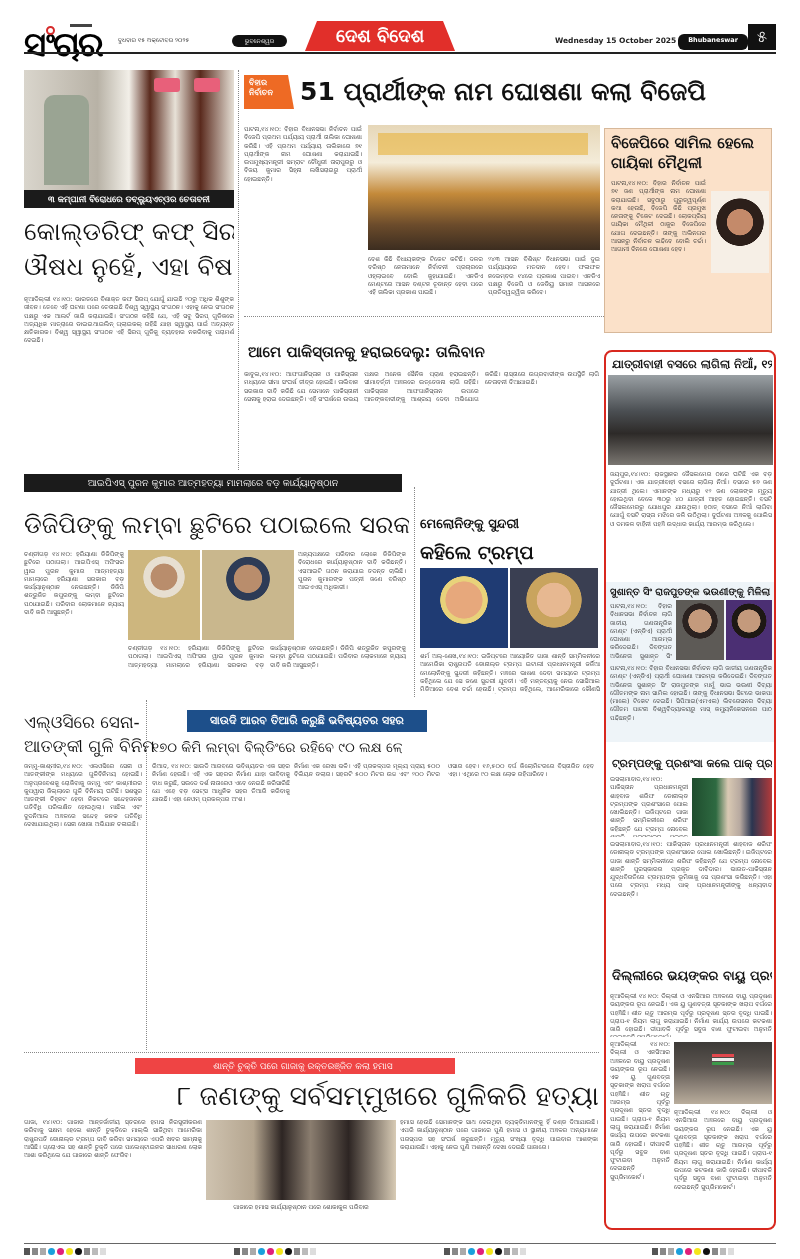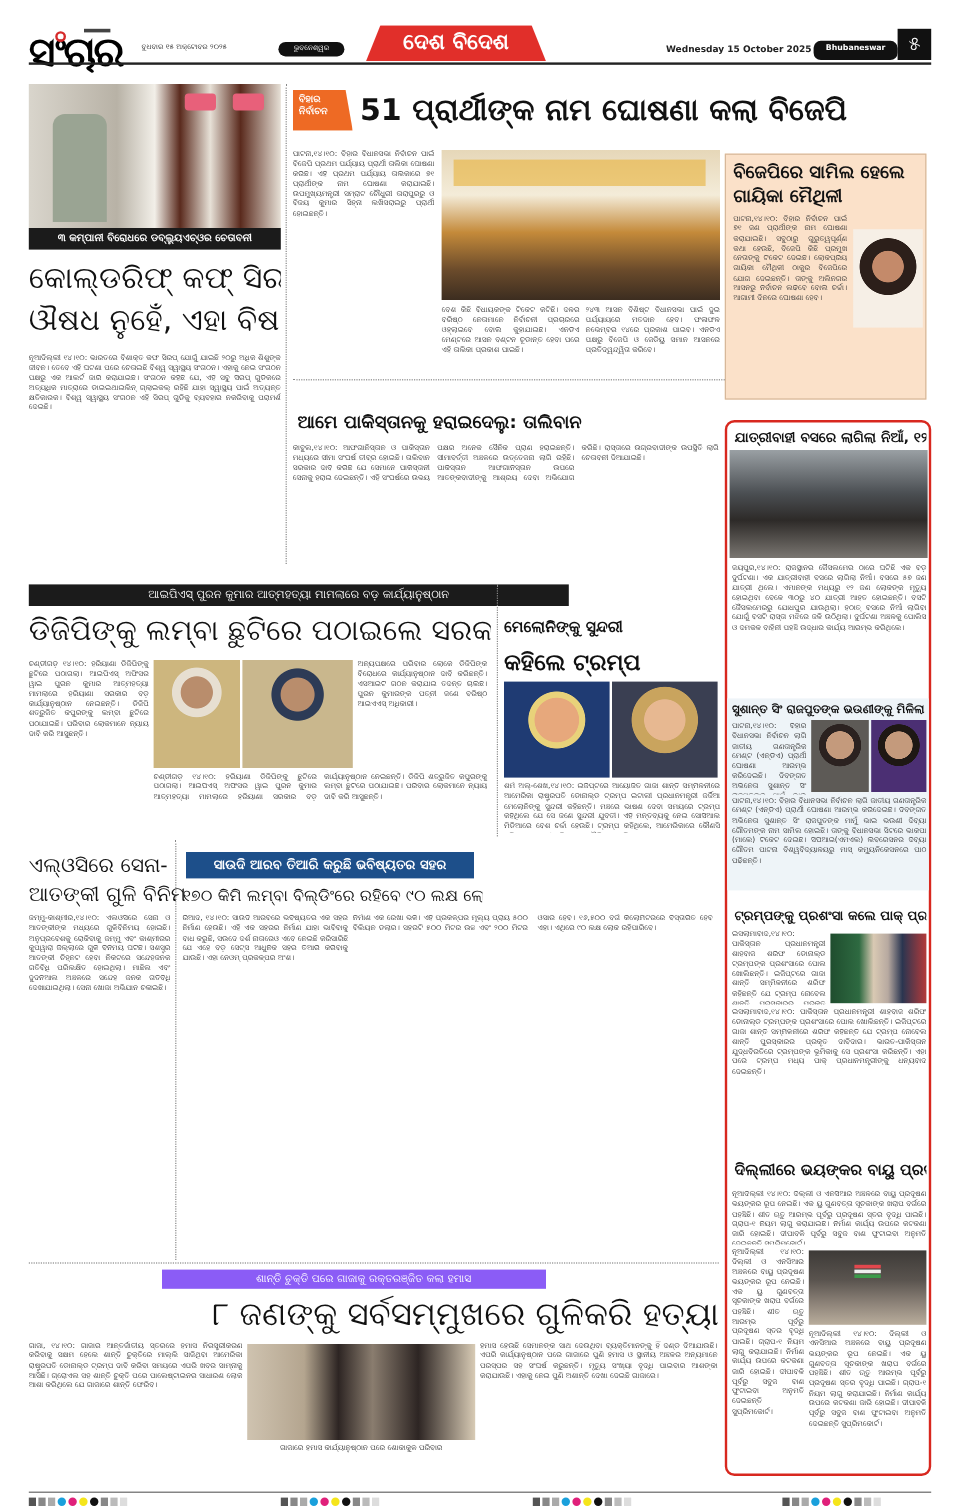--- a/index.html
+++ b/index.html
@@ -21,21 +21,21 @@
   .city-en { left: 678px; top: 34px; width: 70px; height: 16px; background: #111; color: #fff; border-radius: 6px; font-size: 6.5px; font-weight: bold; text-align: center; line-height: 12px; }
   .page-no { left: 748px; top: 24px; width: 28px; height: 26px; background: #111; color: #fff; font-size: 16px; text-align: center; line-height: 26px; }
   .rule-top { left: 24px; top: 52px; width: 752px; height: 2px; background: #222; }
   
   .hl { font-weight: bold; color: #111; white-space: nowrap; overflow: hidden; }
   .kicker-black { background: #1b1b1b; color: #fff; font-weight: bold; text-align: center; white-space: nowrap; overflow: hidden; }
   .tag-orange { background: #ee6a24; color: #fff; font-weight: bold; font-size: 8px; line-height: 10px; padding: 3px 5px; }
   .peach-box { background: #fbe1c9; border: 1px solid #d7b89a; }
   .red-box { border: 2px solid #d8281f; border-radius: 8px; background: #fff; }
   .red-box-inner { background: #eef4f8; }
-  .blue-kicker { background: #1d4f8a; color: #fff; font-weight: bold; text-align: center; white-space: nowrap; }
+  .blue-kicker { background: #1d4f8a; color: #fff; font-weight: bold; text-align: center; white-space: nowrap; margin-left: 32px; }
   .color-bar { display: flex; align-items: center; gap: 2px; }
   .gray-step { width: 6px; height: 7px; }
   .dot { width: 7px; height: 7px; border-radius: 50%; }
 </style>
 </head>
 <body>
 
 <div class="abs logo">ସଂଚାର</div>
 <div class="abs logo-dot"></div>
 <div class="abs logo-tag"></div>
@@ -101,21 +101,21 @@
 <div class="abs hl" style="left:612px; top:964px; width:160px; font-size:13px; line-height:24px;">ଦିଲ୍ଲୀରେ ଭୟଙ୍କର ବାୟୁ ପ୍ରଦୂଷଣ</div>
 <div class="abs body-text" style="left:610px; top:992px; width:162px; height:45px;">ନୂଆଦିଲ୍ଲୀ ୧୪।୧୦: ଦିଲ୍ଲୀ ଓ ଏନସିଆର ଅଞ୍ଚଳରେ ବାୟୁ ପ୍ରଦୂଷଣ ଭୟଙ୍କର ରୂପ ନେଇଛି। ଏକ ୟୁ ଗୁଣବତ୍ତା ସୂଚକାଙ୍କ ଖରାପ ବର୍ଗରେ ପହଞ୍ଚିଛି। ଶୀତ ଋତୁ ଆରମ୍ଭ ପୂର୍ବରୁ ପ୍ରଦୂଷଣ ସ୍ତର ବୃଦ୍ଧି ପାଇଛି। ଗ୍ରାପ-୧ ନିୟମ ଲାଗୁ କରାଯାଇଛି। ନିର୍ମାଣ କାର୍ଯ୍ୟ ଉପରେ କଟକଣା ଜାରି ହୋଇଛି। ଦୀପାବଳି ପୂର୍ବରୁ ସବୁଜ ବାଣ ଫୁଟାଇବା ଅନୁମତି ଦେଇଛନ୍ତି ସୁପ୍ରିମକୋର୍ଟ।</div>
 <div class="abs body-text" style="left:610px; top:1040px; width:60px; height:185px;">ନୂଆଦିଲ୍ଲୀ ୧୪।୧୦: ଦିଲ୍ଲୀ ଓ ଏନସିଆର ଅଞ୍ଚଳରେ ବାୟୁ ପ୍ରଦୂଷଣ ଭୟଙ୍କର ରୂପ ନେଇଛି। ଏକ ୟୁ ଗୁଣବତ୍ତା ସୂଚକାଙ୍କ ଖରାପ ବର୍ଗରେ ପହଞ୍ଚିଛି। ଶୀତ ଋତୁ ଆରମ୍ଭ ପୂର୍ବରୁ ପ୍ରଦୂଷଣ ସ୍ତର ବୃଦ୍ଧି ପାଇଛି। ଗ୍ରାପ-୧ ନିୟମ ଲାଗୁ କରାଯାଇଛି। ନିର୍ମାଣ କାର୍ଯ୍ୟ ଉପରେ କଟକଣା ଜାରି ହୋଇଛି। ଦୀପାବଳି ପୂର୍ବରୁ ସବୁଜ ବାଣ ଫୁଟାଇବା ଅନୁମତି ଦେଇଛନ୍ତି ସୁପ୍ରିମକୋର୍ଟ।</div>
 <div class="abs photo" style="left:674px; top:1042px; width:98px; height:62px; background: linear-gradient(180deg, #3d3a37 0%, #5a544f 40%, #8b8177 70%, #b9ad9c 100%);">
   <div style="position:absolute; left:38px; top:12px; width:22px; height:3px; background:#e2474d;"></div>
   <div style="position:absolute; left:38px; top:16px; width:22px; height:3px; background:#eee;"></div>
   <div style="position:absolute; left:38px; top:20px; width:22px; height:3px; background:#3c9a4a;"></div>
 </div>
 <div class="abs body-text" style="left:674px; top:1108px; width:98px; height:118px;">ନୂଆଦିଲ୍ଲୀ ୧୪।୧୦: ଦିଲ୍ଲୀ ଓ ଏନସିଆର ଅଞ୍ଚଳରେ ବାୟୁ ପ୍ରଦୂଷଣ ଭୟଙ୍କର ରୂପ ନେଇଛି। ଏକ ୟୁ ଗୁଣବତ୍ତା ସୂଚକାଙ୍କ ଖରାପ ବର୍ଗରେ ପହଞ୍ଚିଛି। ଶୀତ ଋତୁ ଆରମ୍ଭ ପୂର୍ବରୁ ପ୍ରଦୂଷଣ ସ୍ତର ବୃଦ୍ଧି ପାଇଛି। ଗ୍ରାପ-୧ ନିୟମ ଲାଗୁ କରାଯାଇଛି। ନିର୍ମାଣ କାର୍ଯ୍ୟ ଉପରେ କଟକଣା ଜାରି ହୋଇଛି। ଦୀପାବଳି ପୂର୍ବରୁ ସବୁଜ ବାଣ ଫୁଟାଇବା ଅନୁମତି ଦେଇଛନ୍ତି ସୁପ୍ରିମକୋର୍ଟ।</div>
 
-<div class="abs kicker-black" style="left:24px; top:487px; width:450px; height:18px; font-size:9.5px; line-height:18px; font-weight:normal;">ଆଇପିଏସ୍ ପୁରନ କୁମାର ଆତ୍ମହତ୍ୟା ମାମଲାରେ ବଡ଼ କାର୍ଯ୍ୟାନୁଷ୍ଠାନ</div>
+<div class="abs kicker-black" style="left:24px; top:474px; width:378px; height:18px; font-size:9.5px; line-height:18px; font-weight:normal;">ଆଇପିଏସ୍ ପୁରନ କୁମାର ଆତ୍ମହତ୍ୟା ମାମଲାରେ ବଡ଼ କାର୍ଯ୍ୟାନୁଷ୍ଠାନ</div>
 <div class="abs hl" style="left:24px; top:508px; width:385px; font-size:24px; line-height:34px; font-weight:normal;">ଡିଜିପିଙ୍କୁ ଲମ୍ବା ଛୁଟିରେ ପଠାଇଲେ ସରକାର</div>
 <div class="abs body-text" style="left:24px; top:550px; width:100px; height:140px;">ଚଣ୍ଡୀଗଡ଼ ୧୪।୧୦: ହରିୟାଣା ଡିଜିପିଙ୍କୁ ଛୁଟିରେ ପଠାଗଲା। ଆଇପିଏସ୍ ଅଫିସର ୱାଇ ପୁରନ କୁମାର ଆତ୍ମହତ୍ୟା ମାମଲାରେ ହରିୟାଣା ସରକାର ବଡ଼ କାର୍ଯ୍ୟାନୁଷ୍ଠାନ ନେଇଛନ୍ତି। ଡିଜିପି ଶତ୍ରୁଜିତ କପୁରଙ୍କୁ ଲମ୍ବା ଛୁଟିରେ ପଠାଯାଇଛି। ପରିବାର ଲୋକମାନେ ନ୍ୟାୟ ଦାବି କରି ଆସୁଛନ୍ତି।</div>
 <div class="abs photo" style="left:128px; top:550px; width:72px; height:90px; background: radial-gradient(circle at 50% 30%, #b98d6c 0 18%, #e7dfd1 19% 28%, #cdb67e 29%);"></div>
 <div class="abs photo" style="left:202px; top:550px; width:92px; height:90px; background: radial-gradient(circle at 50% 32%, #b98d6c 0 18%, #2d3b56 19% 28%, #c9b78d 29%);"></div>
 <div class="abs body-text" style="left:298px; top:550px; width:108px; height:90px;">ଅନ୍ୟପକ୍ଷରେ ପରିବାର ଲୋକେ ଡିଜିପିଙ୍କ ବିରୋଧରେ କାର୍ଯ୍ୟାନୁଷ୍ଠାନ ଦାବି କରିଛନ୍ତି। ଏସଆଇଟି ଗଠନ କରାଯାଇ ତଦନ୍ତ ଚାଲିଛି। ପୁରନ କୁମାରଙ୍କ ପତ୍ନୀ ଜଣେ ବରିଷ୍ଠ ଆଇଏଏସ୍ ଅଧିକାରୀ।</div>
 <div class="abs body-text" style="left:128px; top:644px; width:278px; height:50px; column-count:2; column-gap:6px;">ଚଣ୍ଡୀଗଡ଼ ୧୪।୧୦: ହରିୟାଣା ଡିଜିପିଙ୍କୁ ଛୁଟିରେ ପଠାଗଲା। ଆଇପିଏସ୍ ଅଫିସର ୱାଇ ପୁରନ କୁମାର ଆତ୍ମହତ୍ୟା ମାମଲାରେ ହରିୟାଣା ସରକାର ବଡ଼ କାର୍ଯ୍ୟାନୁଷ୍ଠାନ ନେଇଛନ୍ତି। ଡିଜିପି ଶତ୍ରୁଜିତ କପୁରଙ୍କୁ ଲମ୍ବା ଛୁଟିରେ ପଠାଯାଇଛି। ପରିବାର ଲୋକମାନେ ନ୍ୟାୟ ଦାବି କରି ଆସୁଛନ୍ତି।</div>
 
 <div class="abs dotted-v" style="left:414px; top:487px; height:210px;"></div>
 
 <div class="abs hl" style="left:420px; top:510px; width:180px; font-size:13px; line-height:28px;">ମେଲୋନିଙ୍କୁ ସୁନ୍ଦରୀ</div>
@@ -130,21 +130,21 @@
 
 <div class="abs dotted-v" style="left:146px; top:700px; height:350px;"></div>
 
 <div class="abs blue-kicker" style="left:155px; top:710px; width:240px; height:22px; font-size:11px; line-height:22px;">ସାଉଦି ଆରବ ତିଆରି କରୁଛି ଭବିଷ୍ୟତର ସହର</div>
 <div class="abs hl" style="left:152px; top:736px; width:250px; font-size:13.5px; line-height:22px; font-weight:normal;">୧୭୦ କିମି ଲମ୍ବା ବିଲ୍ଡିଂରେ ରହିବେ ୯୦ ଲକ୍ଷ ଲୋକ</div>
 <div class="abs body-text" style="left:152px; top:762px; width:138px; height:288px;">ରିଆଦ, ୧୪।୧୦: ସାଉଦି ଆରବରେ ଭବିଷ୍ୟତର ଏକ ସହର ନିର୍ମାଣ ହେଉଛି। ଏହି ଏକ ସହରର ନିର୍ମାଣ ଯାହା ଭାବିବାକୁ ବାଧ କରୁଛି, ସଉଦେ ଦର୍ଶ ନାତାରେଓ ଏବେ ନେଇଛି କରିସାରିଛି ଯେ ଏହେ ବଡ଼ ସେଟ୍‌ସ ଆଧୁନିକ ସହର ତିଆରି କରିବାକୁ ଯାଉଛି। ଏହା ନେଓମ୍ ପ୍ରକଳ୍ପର ଅଂଶ।</div>
 <div class="abs body-text" style="left:294px; top:762px; width:300px; height:288px; column-count:2; column-gap:8px;">ନିର୍ମାଣ ଏକ ରେଖା ଭଳି। ଏହି ପ୍ରକଳ୍ପର ମୂଲ୍ୟ ପ୍ରାୟ ୫୦୦ ବିଲିୟନ ଡଲାର। ସହରଟି ୫୦୦ ମିଟର ଉଚ୍ଚ ଏବଂ ୨୦୦ ମିଟର ଓସାର ହେବ। ୧୬,୫୦୦ ବର୍ଗ କିଲୋମିଟରରେ ବିସ୍ତାରିତ ହେବ ଏହା। ଏଥିରେ ୯୦ ଲକ୍ଷ ଲୋକ ରହିପାରିବେ।</div>
 
 <div class="abs dotted-b" style="left:24px; top:1052px; width:575px;"></div>
 
-<div class="abs kicker-black" style="left:135px; top:1058px; width:320px; height:16px; font-size:9px; line-height:16px; background:#8b5cf6; font-weight:normal;padding-left:16px;">ଶାନ୍ତି ଚୁକ୍ତି ପରେ ଗାଜାକୁ ରକ୍ତରଞ୍ଜିତ କଲା ହମାସ</div>
+<div class="abs kicker-black" style="left:135px; top:1058px; width:320px; height:16px; font-size:9px; line-height:16px; background:#ef4444; font-weight:normal;padding-left:16px;">ଶାନ୍ତି ଚୁକ୍ତି ପରେ ଗାଜାକୁ ରକ୍ତରଞ୍ଜିତ କଲା ହମାସ</div>
 <div class="abs hl" style="left:24px; top:1076px; width:575px; font-size:27px; line-height:40px; font-weight:normal;text-align:right;">୮ ଜଣଙ୍କୁ ସର୍ବସମ୍ମୁଖରେ ଗୁଳିକରି ହତ୍ୟା</div>
 <div class="abs body-text" style="left:24px; top:1118px; width:178px; height:112px;">ଗାଜା, ୧୪।୧୦: ଗାଜାର ଆନ୍ତର୍ଜାତୀୟ ସ୍ତରରେ ହମାସ ନିରସ୍ତ୍ରୀକରଣ କରିବାକୁ ସକ୍ଷମ ହେଲେ ଶାନ୍ତି ଚୁକ୍ତିରେ ମାଲ୍ଲି ସାଜିଥିବା ଆମେରିକା ରାଷ୍ଟ୍ରପତି ଡୋନାଲ୍ଡ ଟ୍ରମ୍ପ ଦାବି କରିବା ସମୟରେ ଏପରି ଖବର ସାମ୍ନାକୁ ଆସିଛି। ଗ୍ରୋଏଲ ସହ ଶାନ୍ତି ଚୁକ୍ତି ପରେ ପାଲେଷ୍ଟାଇନର ସାଧାରଣ ଲୋକ ଆଶା କରିଥିଲେ ଯେ ଗାଜାରେ ଶାନ୍ତି ଫେରିବ।</div>
 <div class="abs photo" style="left:206px; top:1120px; width:190px; height:80px; background: linear-gradient(90deg, #cfc3b0 0%, #b4a58f 25%, #2d2523 40%, #8a7d6f 55%, #2d2523 75%, #d8cbb5 100%);"></div>
 <div class="abs body-text" style="left:206px; top:1203px; width:190px; height:9px; text-align:center;">ଗାଜାରେ ହମାସ କାର୍ଯ୍ୟାନୁଷ୍ଠାନ ପରେ ଶୋକାକୁଳ ପରିବାର</div>
 <div class="abs body-text" style="left:400px; top:1118px; width:198px; height:112px;">ହମାସ ହେଉଛି ସେମାନଙ୍କ ସାଥ ଦେଉଥିବା ବ୍ୟକ୍ତିମାନଙ୍କୁ ହିଁ ଦଣ୍ଡ ଦିଆଯାଉଛି। ଏପରି କାର୍ଯ୍ୟାନୁଷ୍ଠାନ ପରେ ଗାଜାରେ ପୁଣି ହମାସ ଓ ସ୍ଥାନୀୟ ଅଞ୍ଚଳର ଅନ୍ୟମାନେ ପରସ୍ପର ସହ ସଂଘର୍ଷ କରୁଛନ୍ତି। ମୃତ୍ୟୁ ସଂଖ୍ୟା ବୃଦ୍ଧି ପାଇବାର ଆଶଙ୍କା କରାଯାଉଛି। ଏହାକୁ ନେଇ ପୁଣି ଅଶାନ୍ତି ଦେଖା ଦେଇଛି ଗାଜାରେ।</div>
 
 <div class="abs" style="left:24px; top:1243px; width:752px; height:1px; background:#666;"></div>
 <div class="abs color-bar" style="left:24px; top:1248px;">
   <span class="gray-step" style="background:#555"></span>
     <span class="gray-step" style="background:#888"></span>

